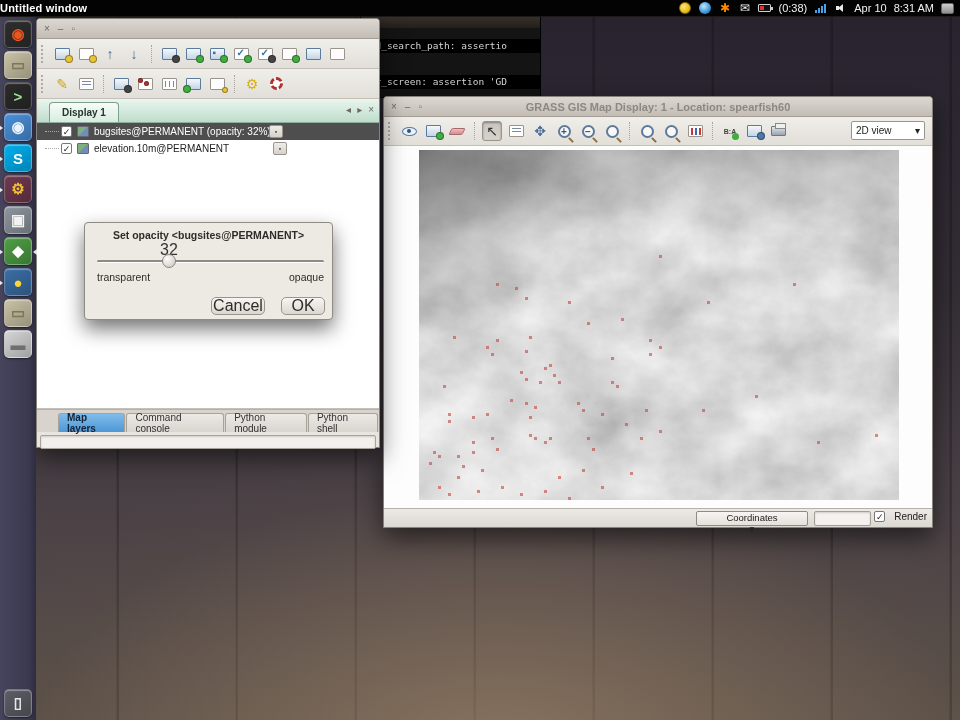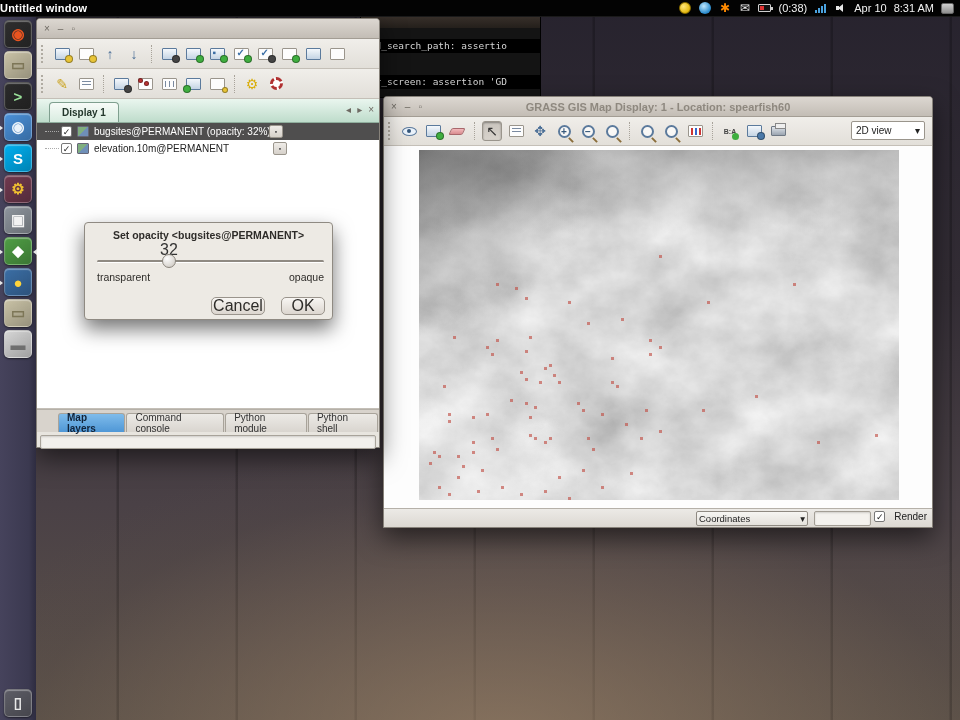--- a/index.html
+++ b/index.html
@@ -119,21 +119,21 @@
   #raster { position:absolute; left:35px; top:4px; width:480px; height:350px; background:#b9b9b9; }
   #raster .shade { position:absolute; inset:0;
     background:
       radial-gradient(circle 300px at 0% 0%, rgba(20,20,20,0.42), rgba(20,20,20,0) 62%),
       linear-gradient(180deg, rgba(30,30,30,0.22), rgba(30,30,30,0) 24%),
       radial-gradient(circle 240px at 6% 100%, rgba(255,255,255,0.38), rgba(255,255,255,0) 58%); }
   .bdot { position:absolute; width:3px; height:3px; background:rgba(192,74,64,0.62); }
   #map .mstatus { position:absolute; left:0; right:0; bottom:0; height:19px; background:linear-gradient(#eceae6,#dcd8d2);
     border-top:1px solid #b5b0a8; display:flex; align-items:center; }
   .coordcombo { position:absolute; left:312px; top:2px; width:112px; height:15px; background:linear-gradient(#f6f5f2,#e4e1db);
-    border:1px solid #8f8a82; border-radius:2px; font-size:9.5px; color:#222; display:flex; align-items:center; padding:0 2px; justify-content:space-between; }
+    border:1px solid #8f8a82; border-radius:2px; font-size:9.5px; color:#222; display:flex; align-items:center; padding:0 12px; justify-content:space-between;flex-direction:column; }
   .statusfield { position:absolute; left:430px; top:2px; width:57px; height:15px; background:#f4f2ee; border:1px solid #a39e95; border-radius:2px; box-shadow:inset 0 1px 2px rgba(0,0,0,0.15); }
   .renderbox { position:absolute; right:5px; top:2px; display:flex; align-items:center; gap:4px; font-size:10px; color:#222; }
 </style>
 </head>
 <body>
 
 <div id="desktop">
 
   <div id="panel">
     <span class="ptitle">Untitled window</span>

